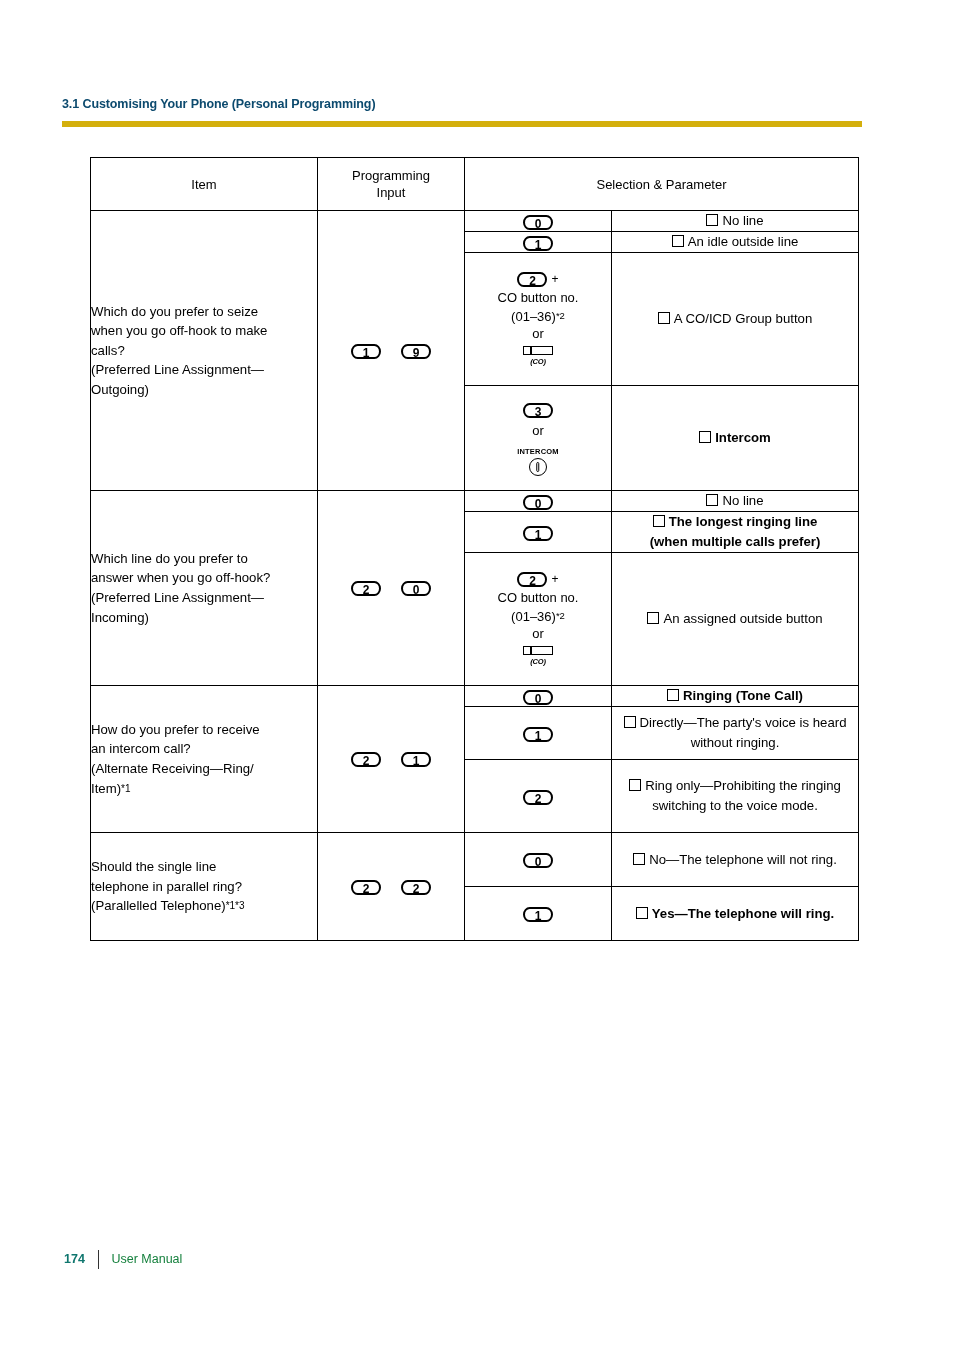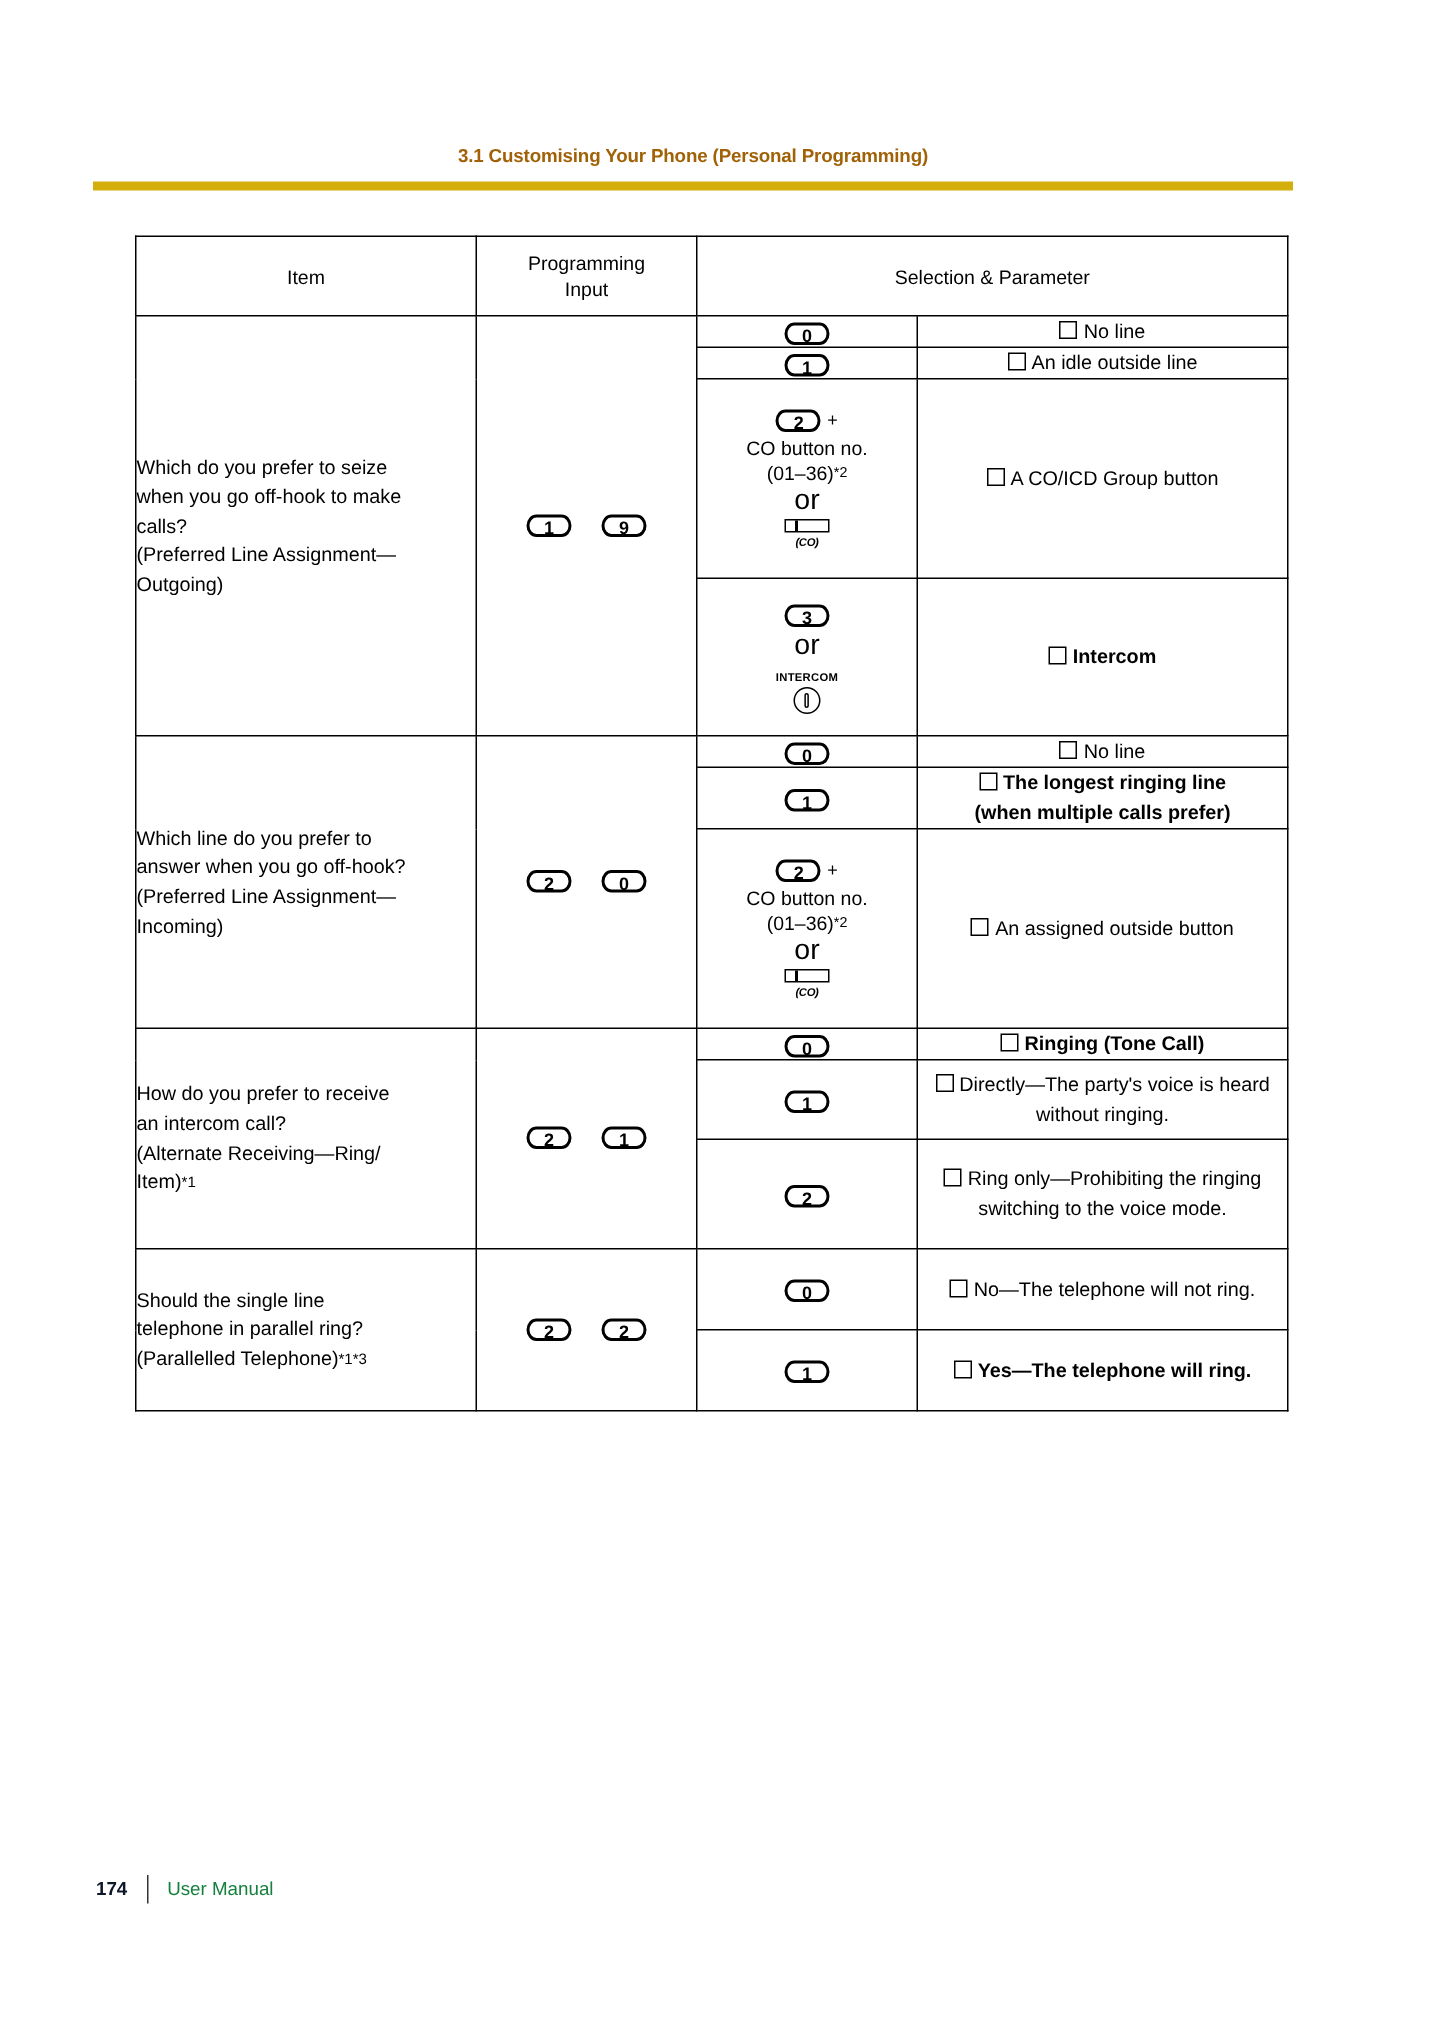--- a/index.html
+++ b/index.html
@@ -21,22 +21,21 @@
     position: absolute;
     left: 62px;
     top: 96px;
     width: 800px;
   }
   .page-header .title {
     font-size: 12.5px;
     font-weight: bold;
     letter-spacing: -0.1px;
     line-height: 16px;
-    color: #a16207;
-    text-align: center;
+    color: #0c4a6e;
   }
   .gold-rule {
     position: absolute;
     left: 62px;
     top: 121px;
     width: 800px;
     height: 6px;
     background: #d4af0c;
   }
 
@@ -117,21 +116,21 @@
   }
   .keypair .keycap + .keycap { margin-left: 20px; }
 
   .plus {
     font-size: 12px;
     vertical-align: middle;
     margin-left: 4px;
   }
 
   .or-word {
-    font-size: 19px;
+    font-size: 13px;
     line-height: 18px;
   }
   .key-note {
     font-size: 13px;
     line-height: 17.5px;
     white-space: nowrap;
   }
   .sup {
     font-size: 9.5px;
     vertical-align: 2px;
@@ -225,21 +224,21 @@
     position: absolute;
     left: 64px;
     top: 1249px;
     display: flex;
     align-items: center;
     height: 20px;
   }
   .footer .pageno {
     font-size: 12.5px;
     font-weight: bold;
-    color: #0f172a;
+    color: #0f766e;
   }
   .footer .divider {
     width: 1.6px;
     height: 19px;
     background: #333;
     margin: 0 12px 0 13px;
   }
   .footer .manual {
     font-size: 12.5px;
     color: #15803d;

